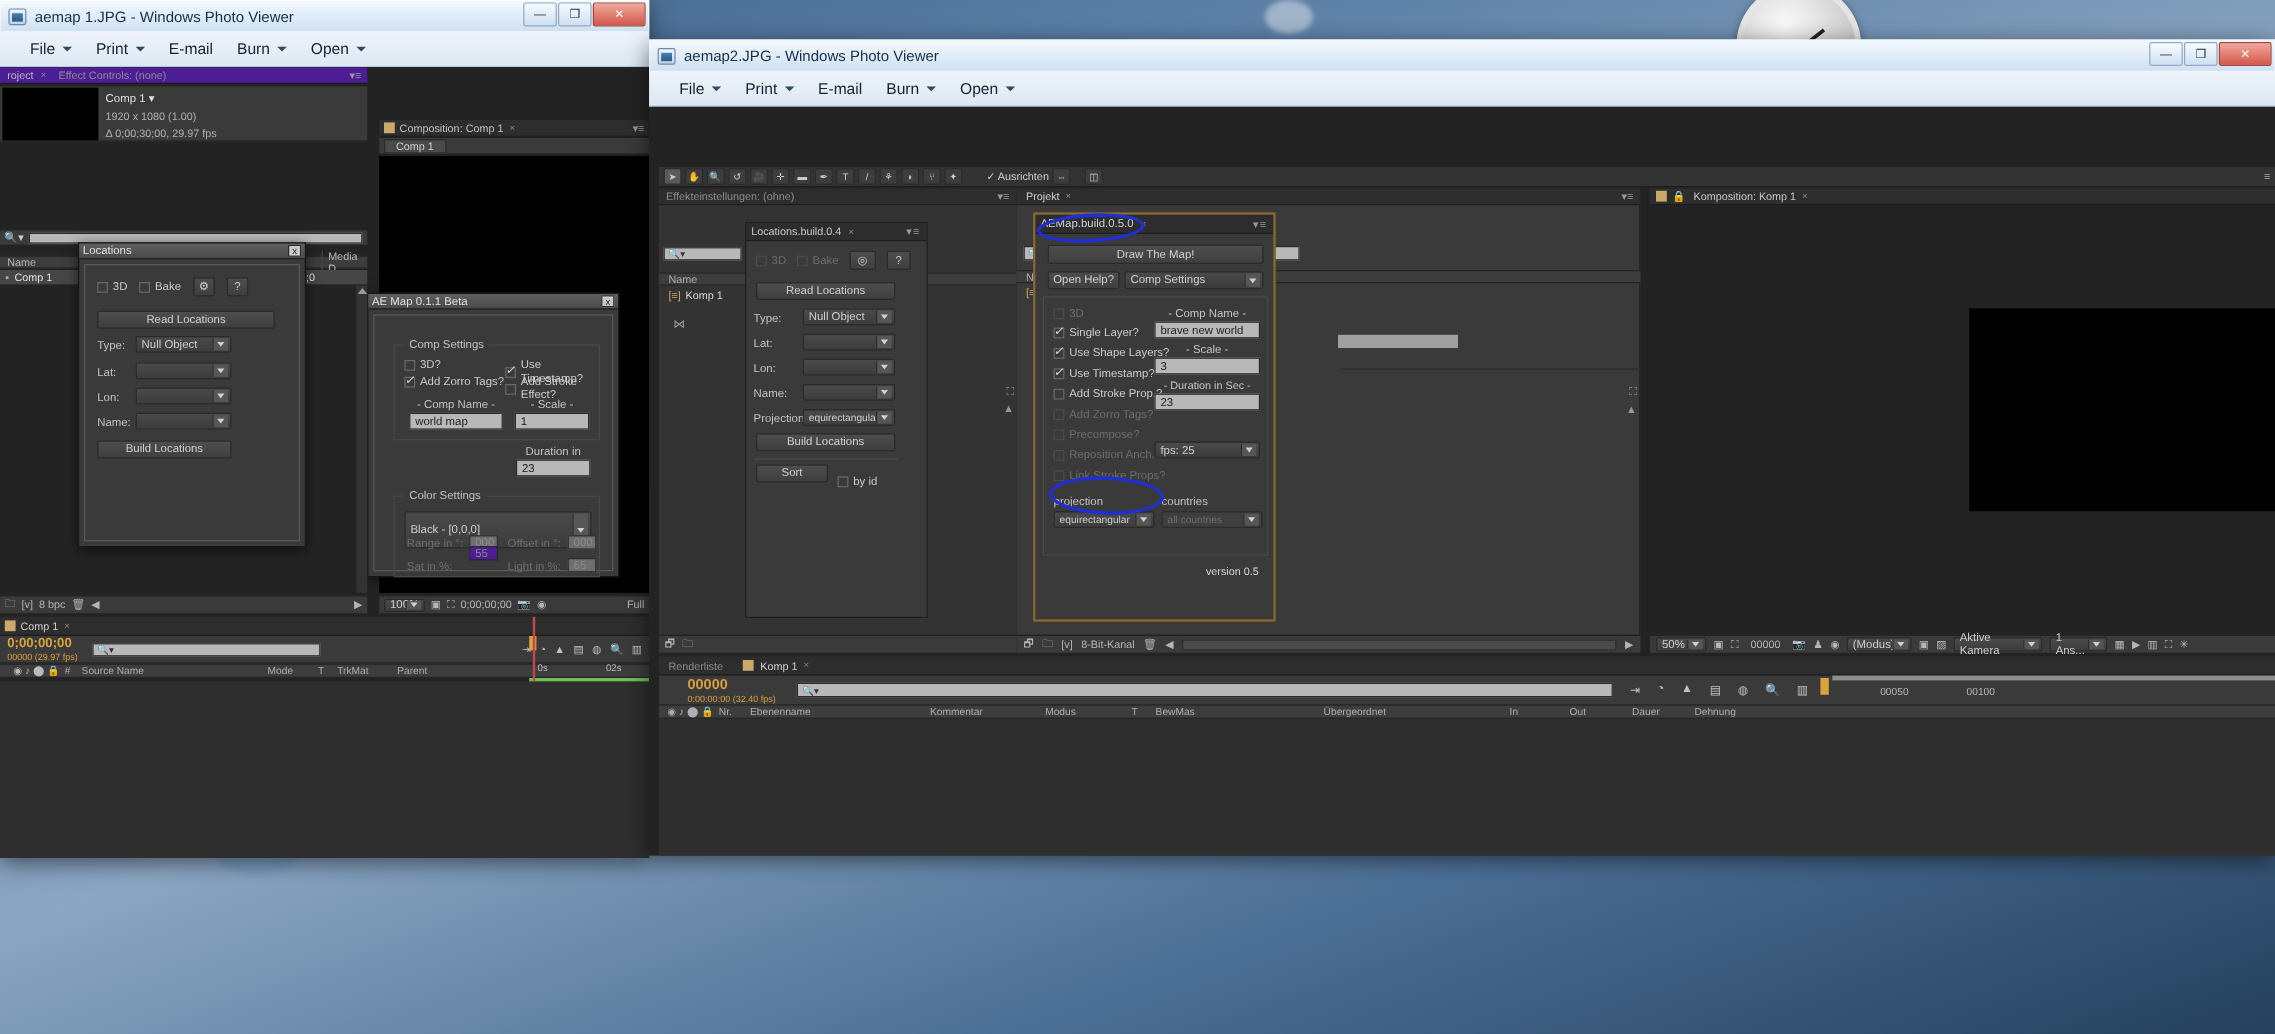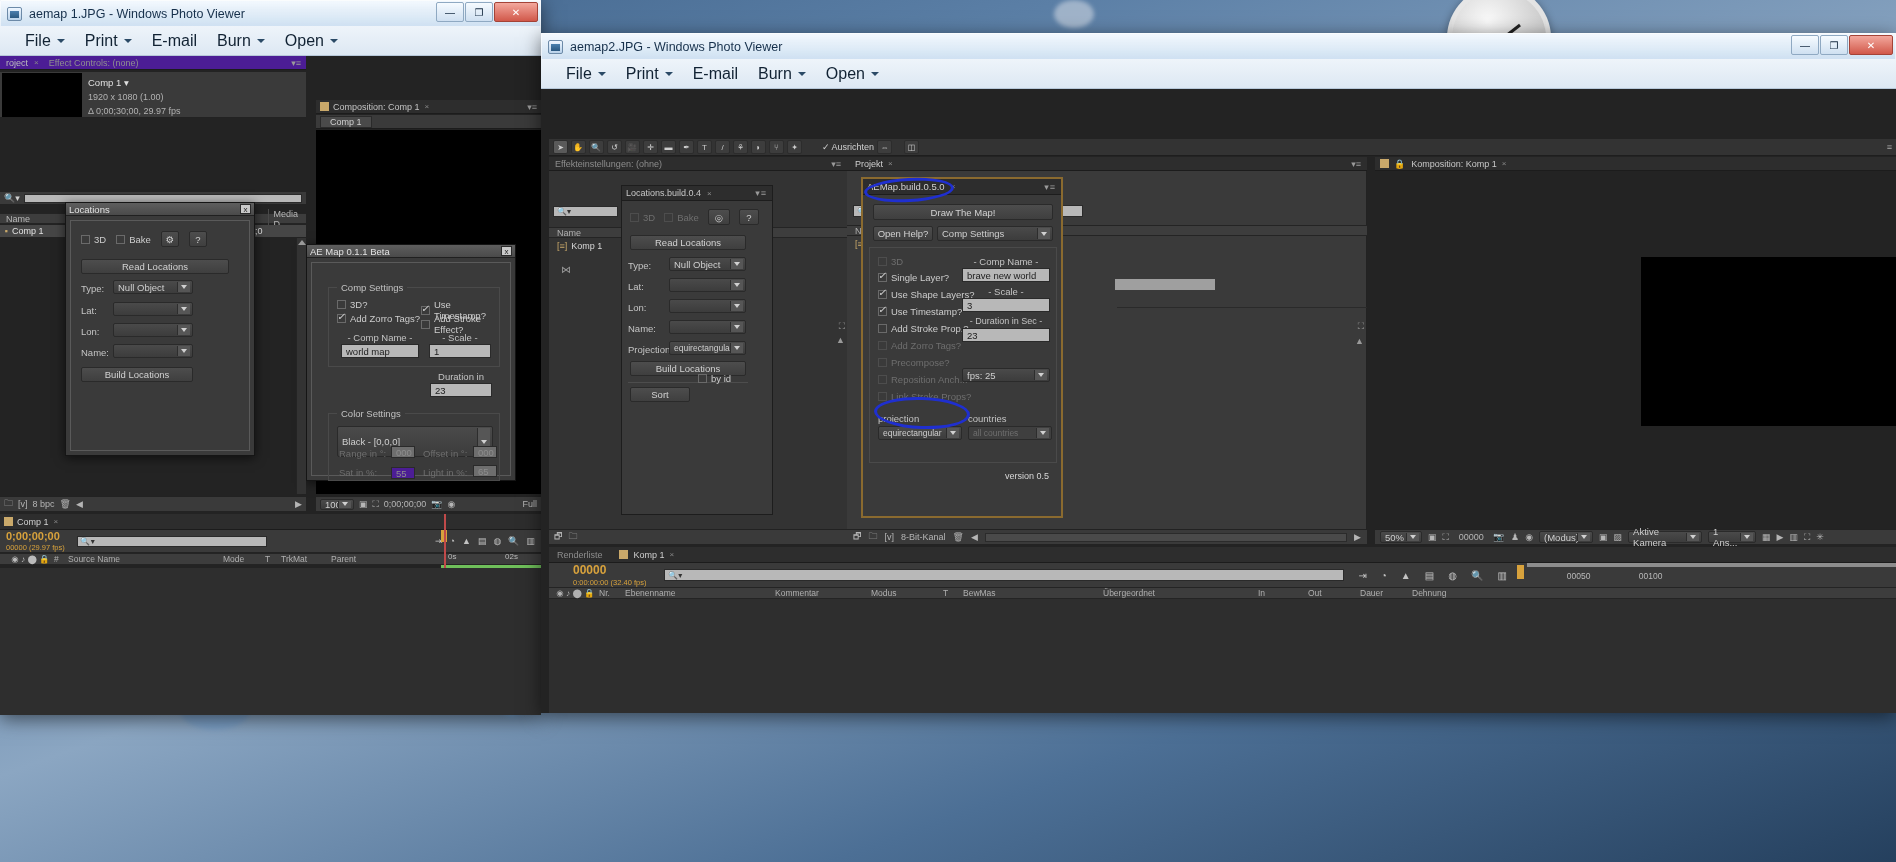--- a/index.html
+++ b/index.html
@@ -72,21 +72,21 @@
     font-size:10px; color:#14293f;
   }
   .wpv .wbtn.close { width:44px; background:linear-gradient(180deg,#f3a89d,#d1584a); border-color:#a44337; color:#fff; }
   .wpv .menubar {
     height:30px; display:flex; align-items:center; gap:2px; padding-left:16px;
     background:linear-gradient(180deg,#eef4fa,#dde8f3);
     border-bottom:1px solid #b7c8d9;
   }
   .wpv .menubar .mi {
     display:flex; align-items:center; gap:6px; padding:3px 9px;
-    font-size:16px; color:#123; white-space:nowrap;
+    font-size:13px; color:#123; white-space:nowrap;
   }
   .wpv .menubar .caret {
     width:0;height:0;border-left:4px solid transparent;border-right:4px solid transparent;
     border-top:4px solid #2b4a66;
   }
   .wpv .content { position:relative; overflow:hidden; background:#000; }
 
   
   .ae { position:absolute; inset:0; background:#232323; color:#c8c8c8; font-size:10px; }
   .ae-panel { position:absolute; background:#353535; border:1px solid #1d1d1d; }
@@ -419,21 +419,21 @@
                 <span>Black - [0,0,0]</span>
                 <i class="arrow"></i>
               </div>
 
             <div class="lbl dim" style="position:absolute;left:10px;top:34px;">Range in °:</div>
             <div class="fld" style="position:absolute;left:62px;top:32px;width:24px;height:12px;background:#6e6e6e;color:#8d8d8d;">000</div>
             <div class="lbl dim" style="position:absolute;left:94px;top:34px;">Offset in °:</div>
             <div class="fld" style="position:absolute;left:144px;top:32px;width:24px;height:12px;background:#6e6e6e;color:#8d8d8d;">000</div>
 
             <div class="lbl dim" style="position:absolute;left:10px;top:53px;">Sat in %:</div>
-            <div class="fld" style="position:absolute;left:62px;top:53px;width:24px;height:12px;background:#4c1d95;color:#8d8d8d;">55</div>
+            <div class="fld" style="position:absolute;left:62px;top:41px;width:24px;height:12px;background:#4c1d95;color:#8d8d8d;">55</div>
             <div class="lbl dim" style="position:absolute;left:94px;top:53px;">Light in %:</div>
             <div class="fld" style="position:absolute;left:144px;top:51px;width:24px;height:12px;background:#6e6e6e;color:#8d8d8d;">65</div>
           </div>
         </div>
       </div>
 
       <div style="position:absolute;left:296px;top:182px;width:10px;height:256px;background:#333;border-left:1px solid #242424;">
         <div style="width:0;height:0;border-left:4px solid transparent;border-right:4px solid transparent;border-bottom:5px solid #9a9a9a;margin:2px auto;"></div>
       </div>
     </div>
@@ -595,21 +595,21 @@
 
           <div class="lbl" style="position:absolute;left:6px;top:143px;">Projection:</div>
           <div class="ddn" style="position:absolute;left:47px;top:140px;width:77px;height:14px;padding-right:16px;font-size:8.5px;">
               <span>equirectangular</span>
               <i class="arrow"></i>
             </div>
 
           <div class="btn" style="position:absolute;left:8px;top:160px;width:116px;height:15px;">Build Locations</div>
           <div style="position:absolute;left:6px;top:181px;width:120px;height:1px;background:#4d4d4d;"></div>
           <div class="btn" style="position:absolute;left:8px;top:186px;width:60px;height:15px;">Sort</div>
-          <div class="chk" style="position:absolute;left:76px;top:172px;">
+          <div class="chk" style="position:absolute;left:76px;top:195px;">
               <i class="box"></i>
               <span>by id</span>
             </div>
         </div>
       </div>
 
       <div class="ae-panel" style="left:320px;top:88px;width:202px;height:341px;border:2px solid #8a6a2f;background:#3a3a3a;">
         <div class="ae-tabbar" style="height:16px;">
           <span style="color:#d2d2d2;font-size:9.5px;">AEMap.build.0.5.0</span>
           <span style="color:#8d8d8d;font-size:8px;">×</span>

